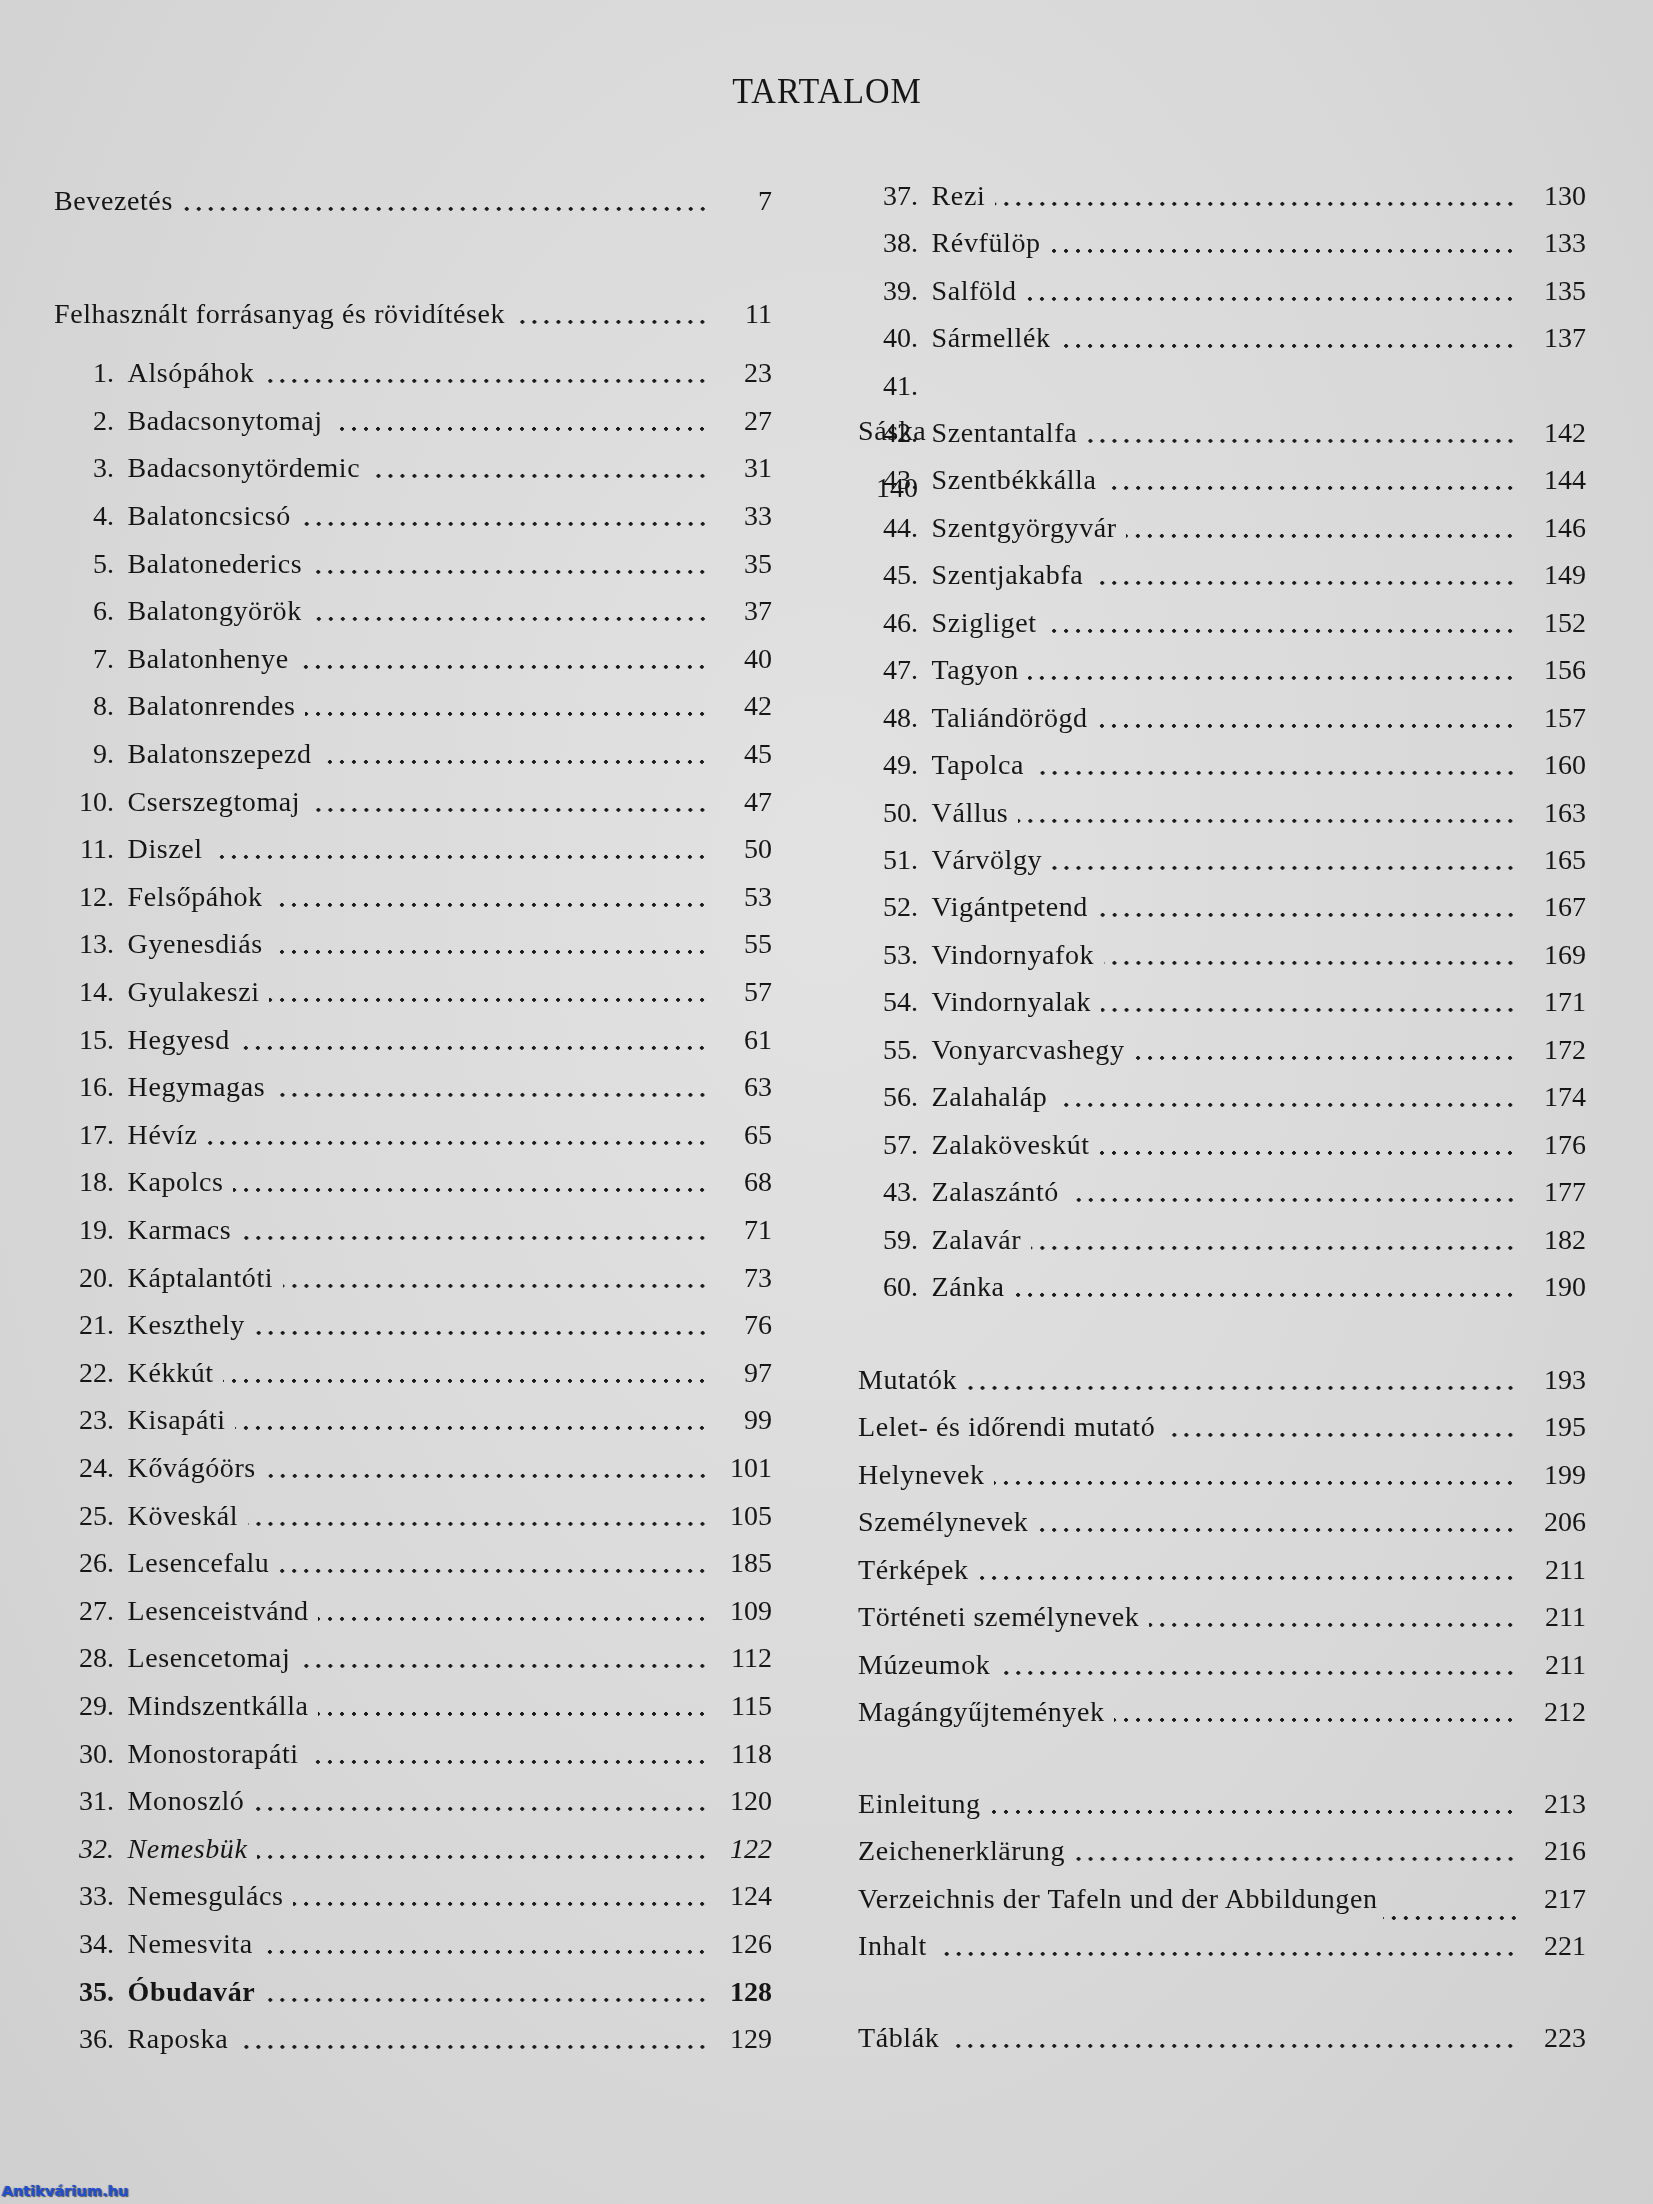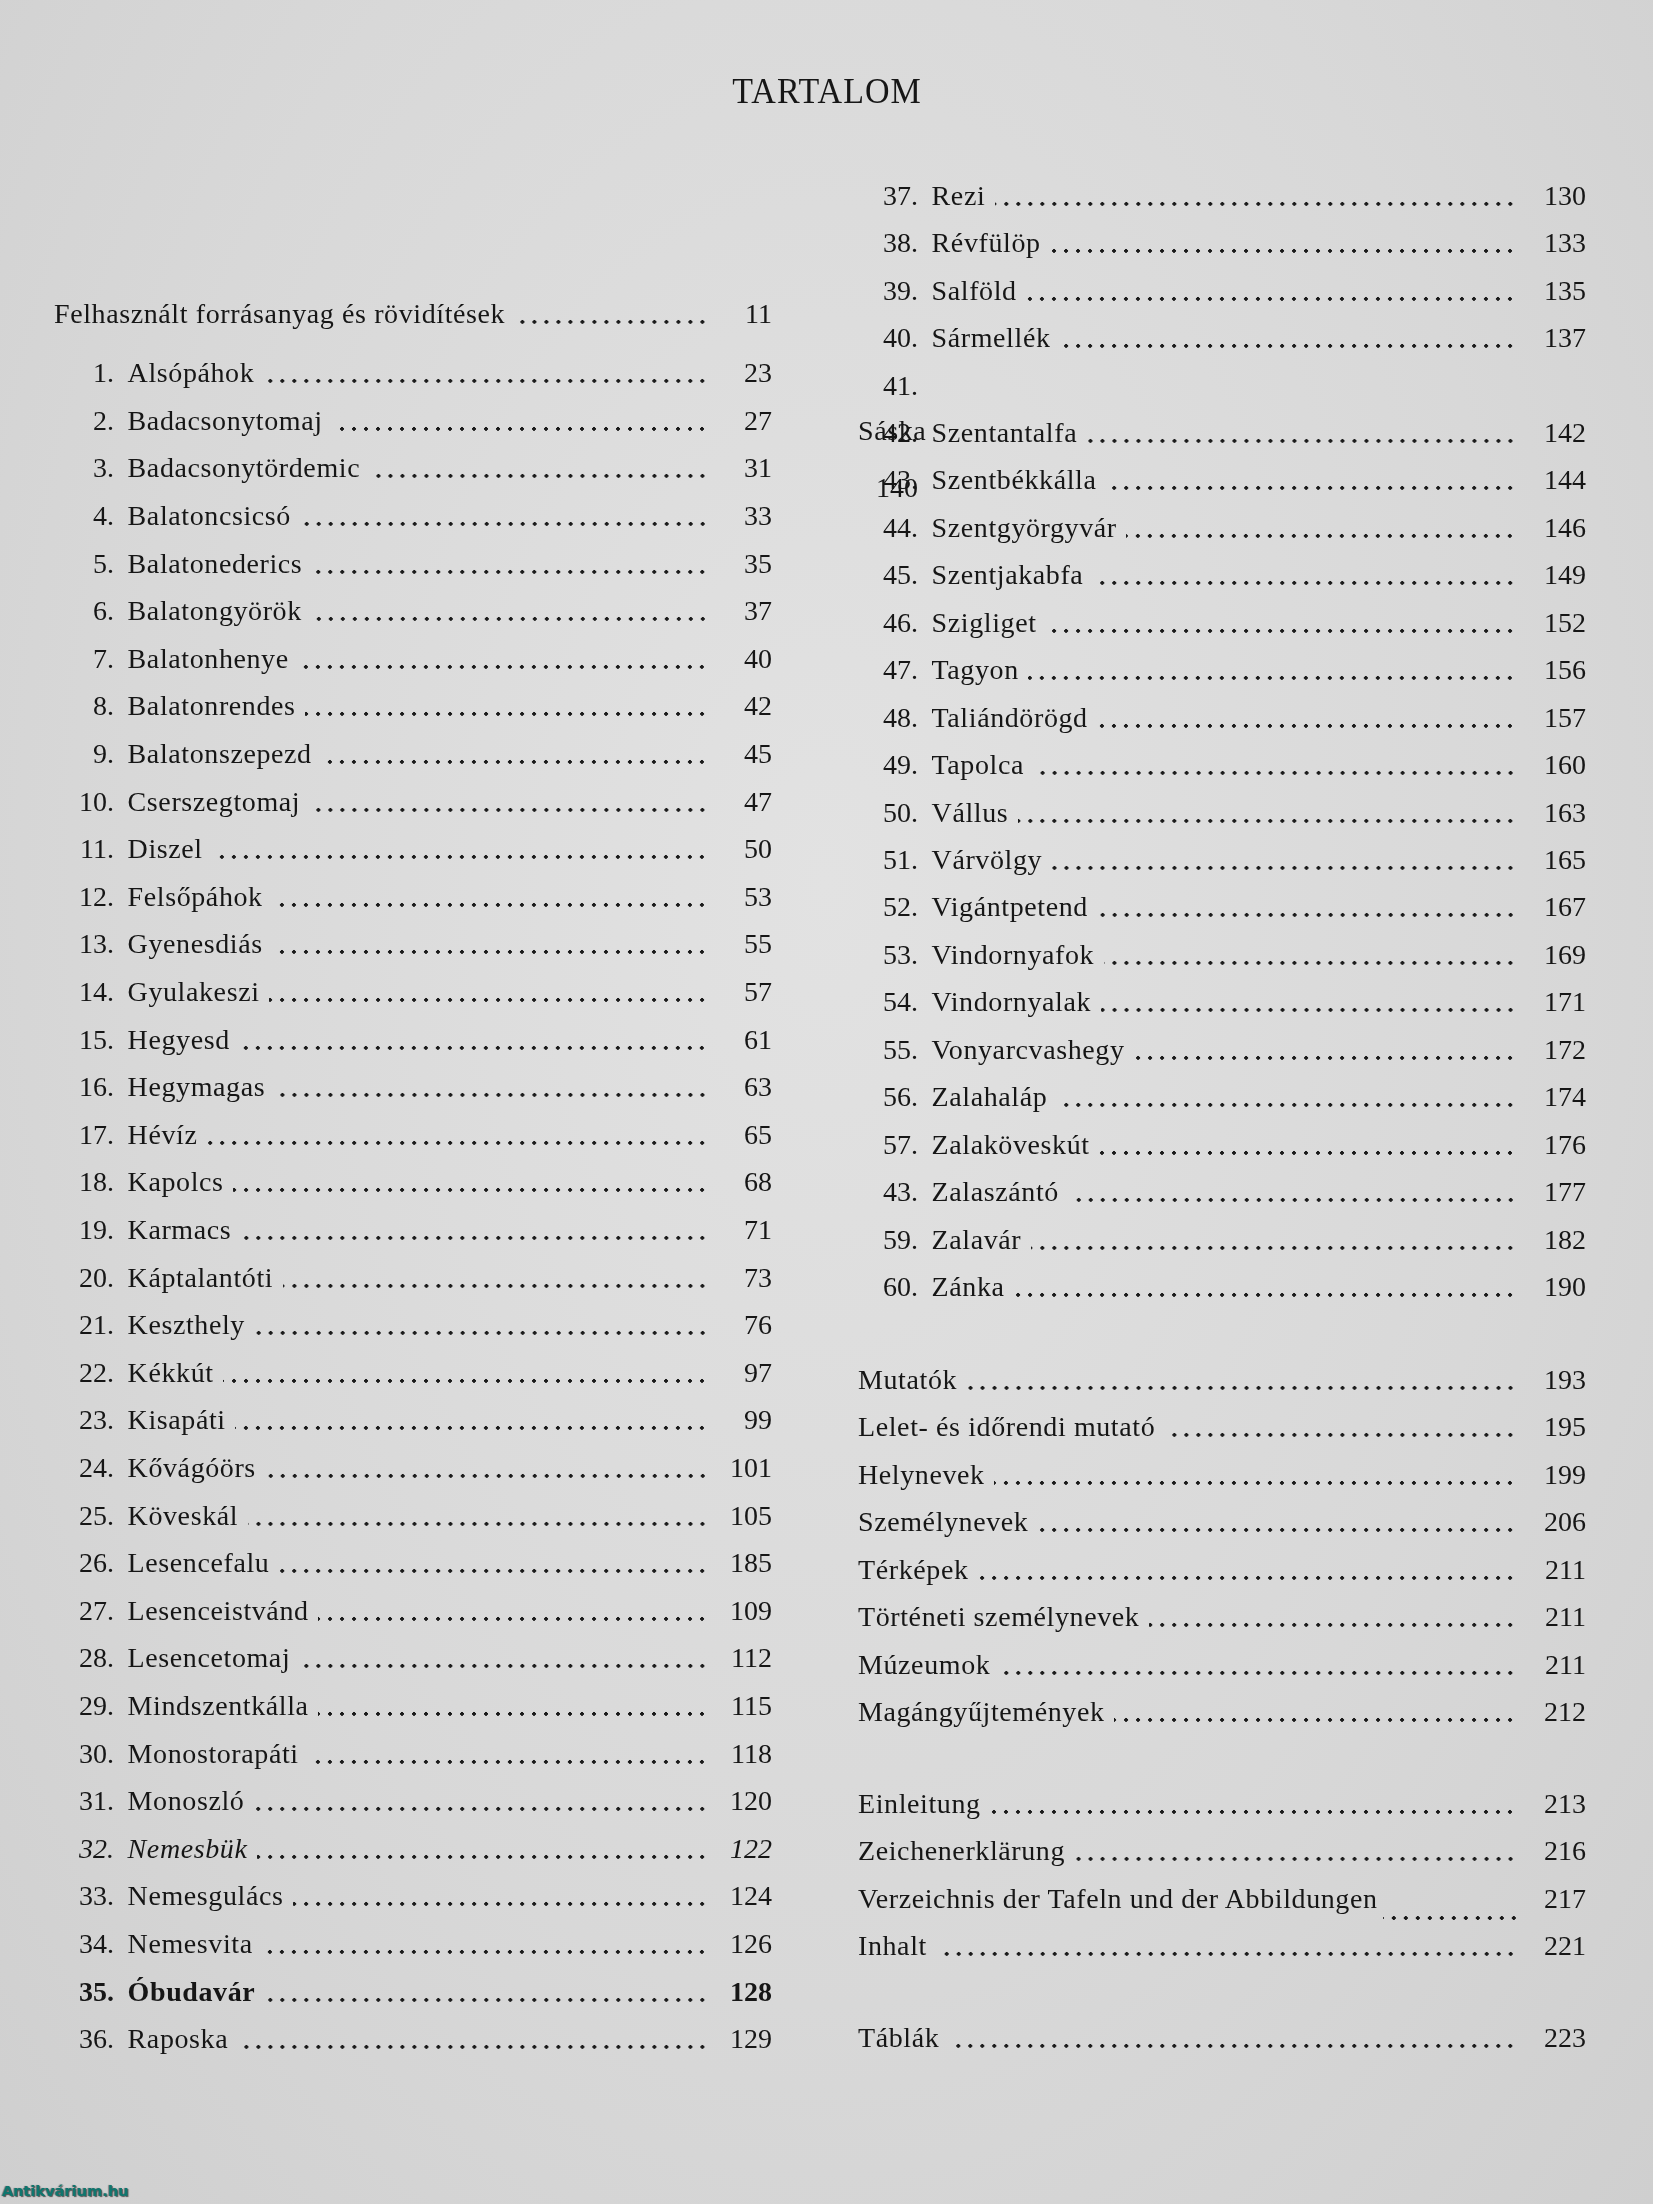--- a/index.html
+++ b/index.html
@@ -32,30 +32,35 @@
       flex: 1 1 auto; margin: 0 9.7px; height: 5.8px; align-self: flex-end;
       margin-bottom: 11.6px;
       background-image: radial-gradient(circle, #1a1a1a 1.6px, transparent 1.8px);
       background-size: 12px 5.8px; background-repeat: repeat-x; background-position: right center;
     }
     .page { flex: 0 0 auto; width: 60px; text-align: right; }
     .col-left .page { width: 54px; }
     .watermark {
       position: absolute; left: 1.9px; bottom: 5.8px;
       font-family: "DejaVu Sans", "Liberation Sans", sans-serif;
-      font-weight: bold; font-size: 14.6px; color: #0f766e;
+      font-weight: bold; font-size: 14.6px; color: #1d4ed8;
       text-shadow: 1px 1px 1px #555, -1px 0 1px #777;
     }
   </style>
 </head>
 <body>
 
 <div class="title">TARTALOM</div>
 
 <div class="col col-left" style="top:0; height:2205px;">
+  <div class="entry" style="top:178px;">
+    <span class="label">Bevezetés</span>
+    <span class="dots"></span>
+    <span class="page">7</span>
+  </div>
   <div class="entry" style="top:291px;">
     <span class="label">Felhasznált forrásanyag és rövidítések</span>
     <span class="dots"></span>
     <span class="page">11</span>
   </div>
   <div id="left-places">
       <div class="entry" style="top: 350px;">
         <span class="num">1.</span>
         <span class="label">Alsópáhok</span>
         <span class="dots"></span>

